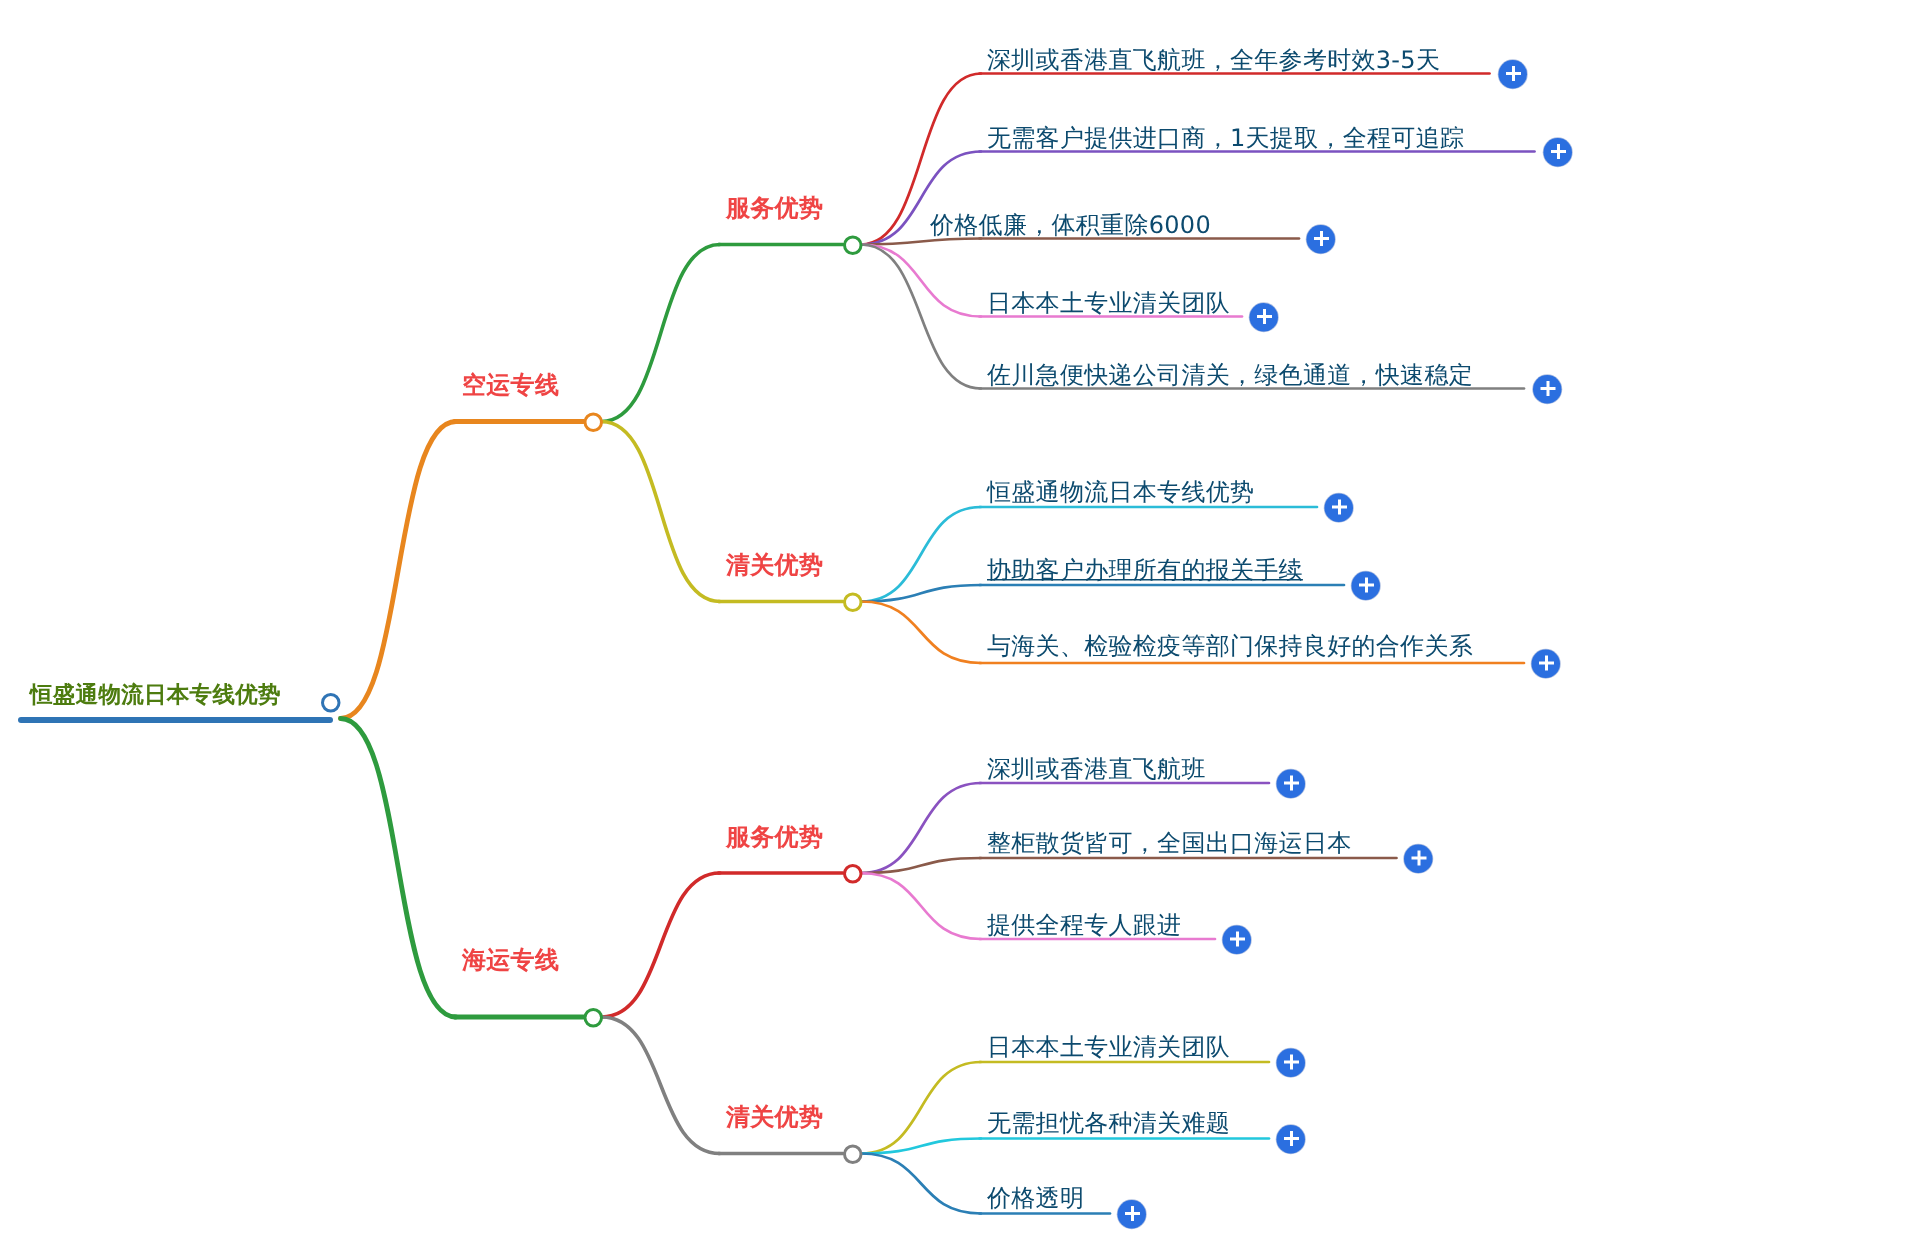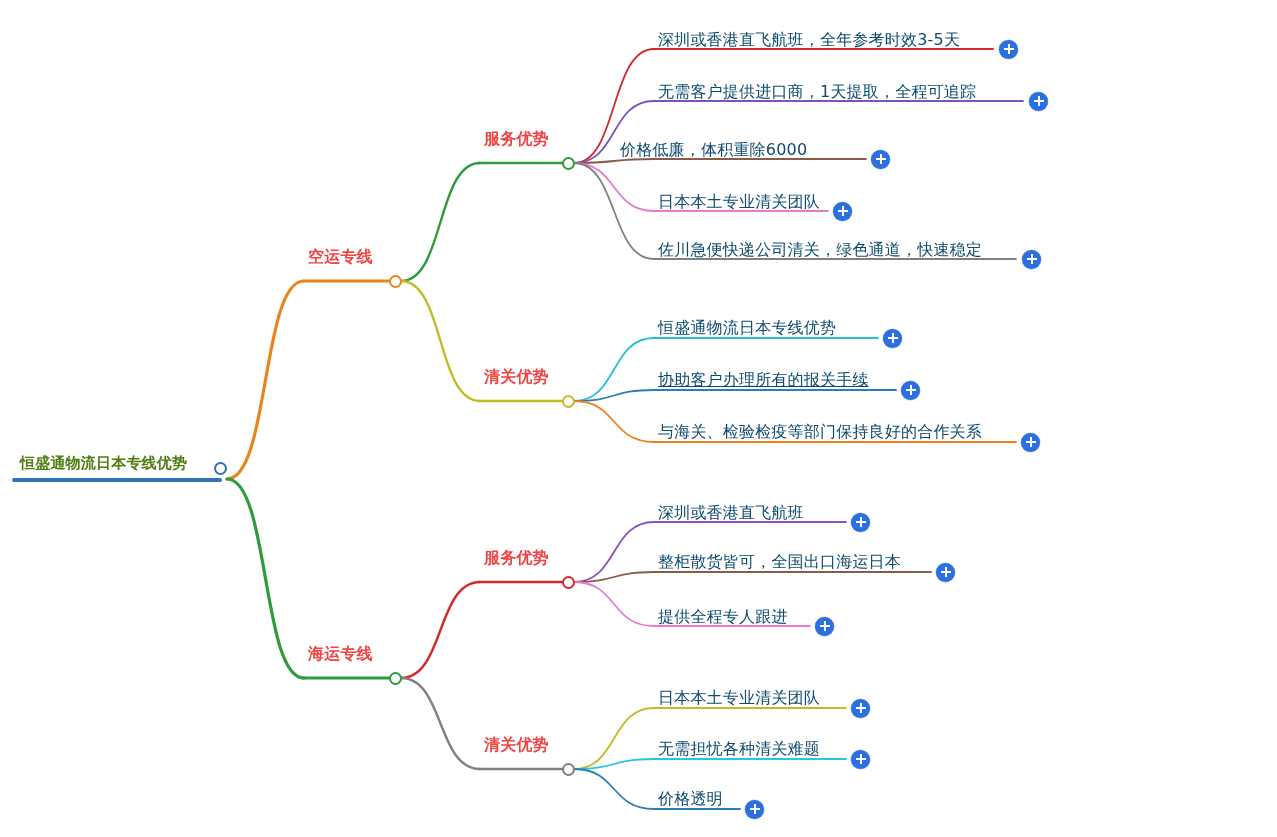--- a/index.html
+++ b/index.html
@@ -154,21 +154,21 @@
       <div class="node-label leaf-label" style="left: 658px; top: 242px;">佐川急便快递公司清关，绿色通道，快速稳定</div>
       <div class="collapse-btn" style="left: 1022px; top: 249.5px; background: rgb(43, 111, 224);"></div>
       <div class="node-label branch-label" style="left: 484px; top: 369px;">清关优势</div>
       <div class="node-dot" style="left: 561.5px; top: 394.5px; border-color: rgb(196, 187, 34);"></div>
       <div class="node-label leaf-label" style="left: 658px; top: 320px;">恒盛通物流日本专线优势</div>
       <div class="collapse-btn" style="left: 883px; top: 328.5px; background: rgb(43, 111, 224);"></div>
       <div class="node-label leaf-label" style="left: 658px; top: 372px; text-decoration: underline;">协助客户办理所有的报关手续</div>
       <div class="collapse-btn" style="left: 901px; top: 380.5px; background: rgb(43, 111, 224);"></div>
       <div class="node-label leaf-label" style="left: 658px; top: 424px; font-family: Liberation Serif, serif;">与海关、检验检疫等部门保持良好的合作关系</div>
       <div class="collapse-btn" style="left: 1021px; top: 432.5px; background: rgb(43, 111, 224);"></div>
-      <div class="node-label branch-label" style="left: 308px; top: 646px;">海运专线</div>
+      <div class="node-label branch-label" style="left: 308px; top: 632px;">海运专线</div>
       <div class="node-dot" style="left: 388.5px; top: 671.5px; border-color: rgb(46, 155, 62);"></div>
       <div class="node-label branch-label" style="left: 484px; top: 550px;">服务优势</div>
       <div class="node-dot" style="left: 561.5px; top: 575.5px; border-color: rgb(209, 42, 42);"></div>
       <div class="node-label leaf-label" style="left: 658px; top: 505px;">深圳或香港直飞航班</div>
       <div class="collapse-btn" style="left: 851px; top: 512.5px; background: rgb(43, 111, 224);"></div>
       <div class="node-label leaf-label" style="left: 658px; top: 554px;">整柜散货皆可，全国出口海运日本</div>
       <div class="collapse-btn" style="left: 936px; top: 562.5px; background: rgb(43, 111, 224);"></div>
       <div class="node-label leaf-label" style="left: 658px; top: 609px;">提供全程专人跟进</div>
       <div class="collapse-btn" style="left: 815px; top: 616.5px; background: rgb(43, 111, 224);"></div>
       <div class="node-label branch-label" style="left: 484px; top: 737px;">清关优势</div>

